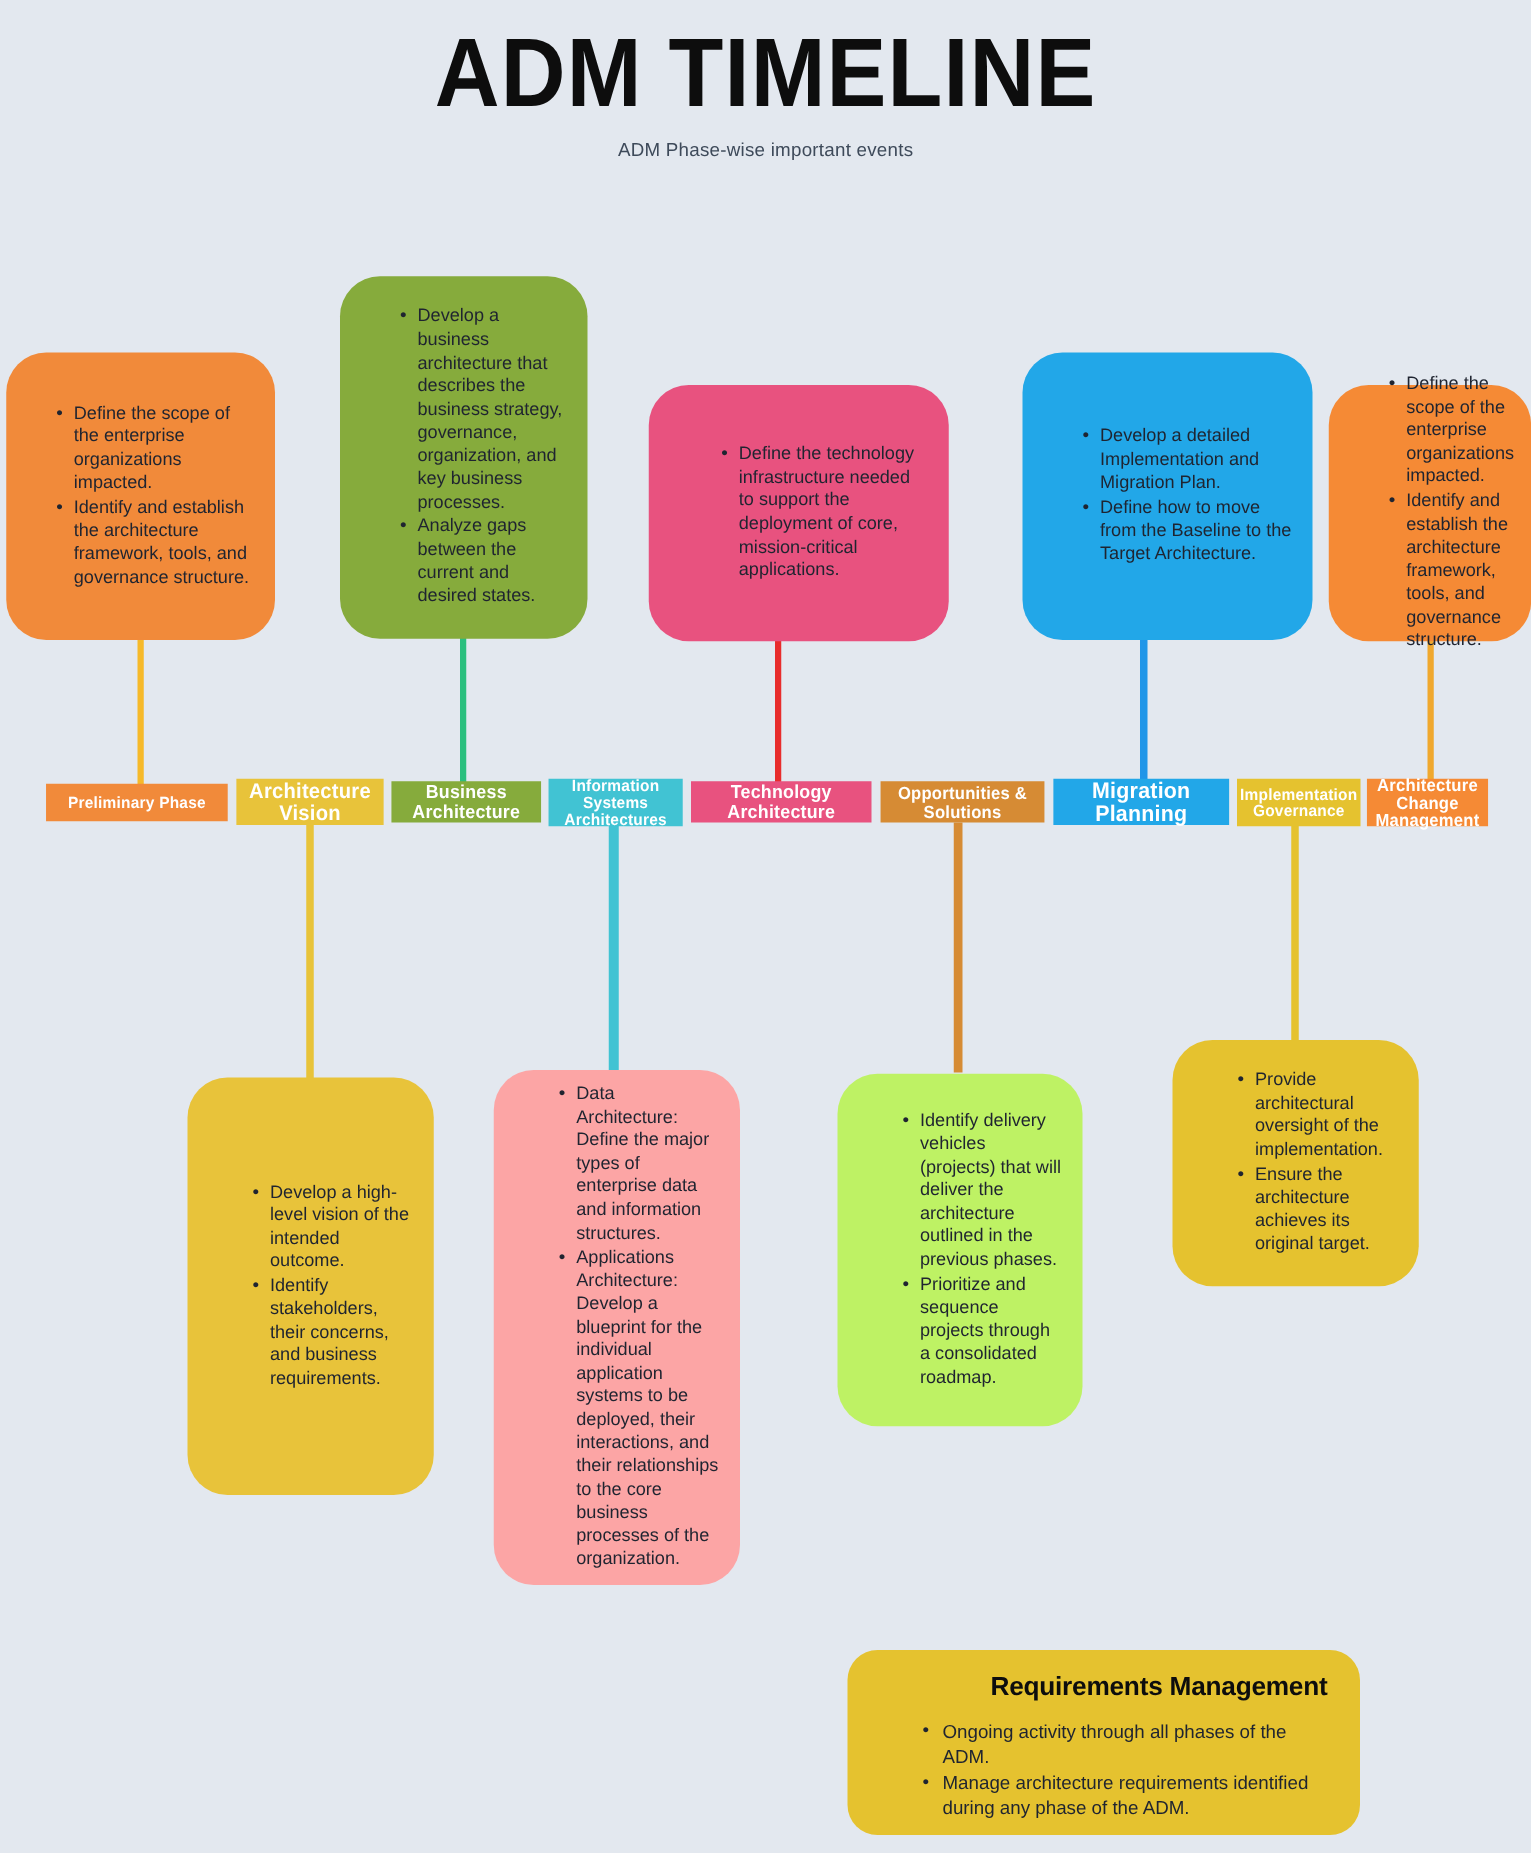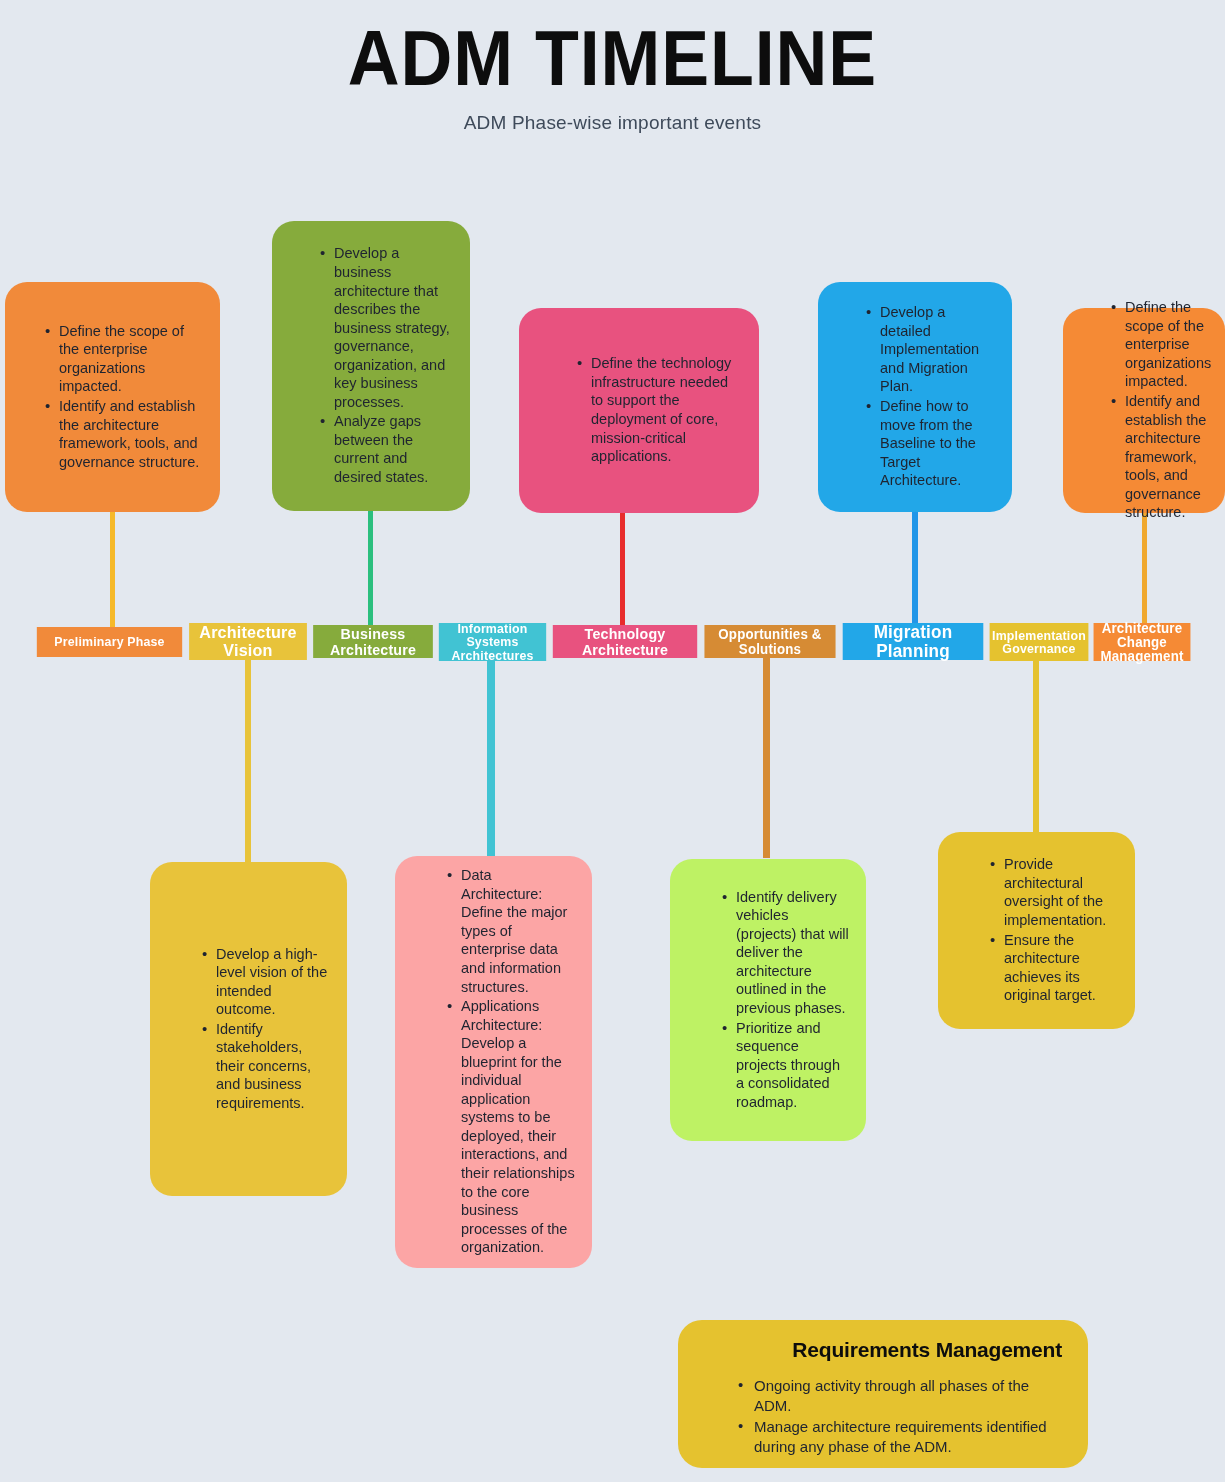--- a/index.html
+++ b/index.html
@@ -33,21 +33,21 @@
     font-family: "Liberation Sans Narrow", "Liberation Sans", sans-serif;
     font-weight: bold;
     font-size: 78px;
     letter-spacing: 1px;
     color: #0d0d0d;
     margin: 18px 0 0 0;
     line-height: 1.05;
     transform: scaleX(0.92);
   }
   .subtitle {
-    font-size: 19px;
+    font-size: 15px;
     color: #3e4a5a;
     margin-top: 12px;
     letter-spacing: 0.2px;
   }
 
   
   .timeline {
     position: absolute;
     left: 33px;
     top: 622px;
@@ -72,21 +72,21 @@
 
   
   .conn {
     position: absolute;
   }
 
   
   .card {
     position: absolute;
     box-sizing: border-box;
-    border-radius: 22px;
+    border-radius: 32px;
     display: flex;
     align-items: center;
   }
   .card ul {
     margin: 0;
     padding: 0 0 0 16px;
     list-style: none;
     width: 100%;
   }
   .card li {
@@ -180,21 +180,21 @@
         <ul>
           <li>Develop a business architecture that describes the business strategy, governance, organization, and key business processes.</li>
           <li>Analyze gaps between the current and desired states.</li>
         </ul>
       </div>
       <div class="card" style="left: 519px; top: 308px; width: 240px; height: 205px; background: rgb(232, 82, 127); padding: 0px 24px 0px 42px;">
         <ul>
           <li>Define the technology infrastructure needed to support the deployment of core, mission-critical applications.</li>
         </ul>
       </div>
-      <div class="card" style="left: 818px; top: 282px; width: 194px; height: 230px; background: rgb(34, 167, 232); padding: 0px 16px 0px 32px;">
+      <div class="card" style="left: 818px; top: 282px; width: 232px; height: 230px; background: rgb(34, 167, 232); padding: 0px 16px 0px 32px;">
         <ul>
           <li>Develop a detailed Implementation and Migration Plan.</li>
           <li>Define how to move from the Baseline to the Target Architecture.</li>
         </ul>
       </div>
       <div class="card" style="left: 1063px; top: 308px; width: 162px; height: 205px; background: rgb(245, 138, 53); padding: 0px 10px 0px 32px;">
         <ul>
           <li>Define the scope of the enterprise organizations impacted.</li>
           <li>Identify and establish the architecture framework, tools, and governance structure.</li>
         </ul>

